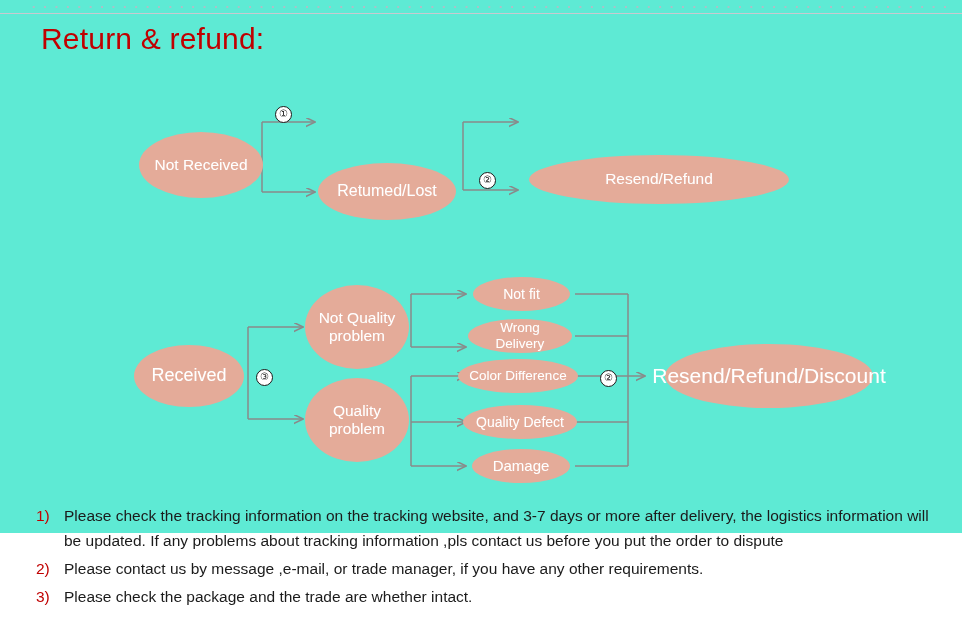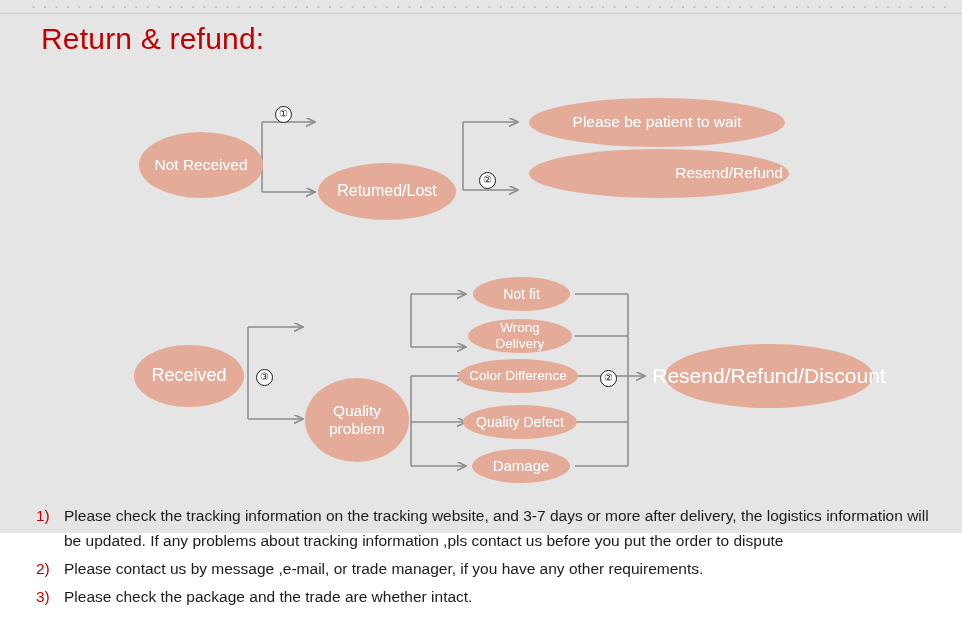--- a/index.html
+++ b/index.html
@@ -11,21 +11,21 @@
     width: 962px;
     height: 621px;
     font-family: "Liberation Sans", sans-serif;
     overflow: hidden;
     position: relative;
   }
   #page {
     position: relative;
     width: 962px;
     height: 533px;
-    background: #e5e5e5;
+    background: #5eead4;
   }
 
   
   .top-dots {
     position: absolute;
     left: 28px;
     top: 4px;
     width: 920px;
     height: 6px;
     background-image: radial-gradient(circle, #b9b9c4 0.9px, rgba(255,255,255,0) 1.2px);
@@ -175,34 +175,34 @@
 
   <div class="step" style="left:275px; top:106px;">①</div>
 
 
   <div class="oval" style="left:318px; top:163px; width:138px; height:57px; font-size:16px;">
     <span>Retumed/Lost</span>
   </div>
 
   <div class="step" style="left:479px; top:172px;">②</div>
 
-  <div class="oval" style="left:529px; top:98px; width:256px; height:49px; font-size:15.5px;">
-    <span>Please be patient to wait</span>
-  </div>
-
-  <div class="oval" style="left:529px; top:149px; width:260px; height:49px; font-size:15.5px;justify-content:flex-end;">
+
+  <div class="oval" style="left:529px; top:155px; width:260px; height:49px; font-size:15.5px;">
     <span>Resend/Refund</span>
   </div>
 
   <div class="oval" style="left:134px; top:345px; width:110px; height:62px; font-size:18px;text-align:center;">
     <span>Received</span>
   </div>
 
   <div class="step" style="left:256px; top:369px;">③</div>
 
+  <div class="oval" style="left:305px; top:285px; width:104px; height:84px; font-size:15.5px;">
+    <span>Not Quality problem</span>
+  </div>
 
   <div class="oval" style="left:473px; top:277px; width:97px; height:34px; font-size:14px;">
     <span>Not fit</span>
   </div>
 
   <div class="oval" style="left:305px; top:378px; width:104px; height:84px; font-size:15.5px;">
     <span>Quality problem</span>
   </div>
 
   <div class="oval" style="left:458px; top:359px; width:120px; height:34px; font-size:13.5px;">

